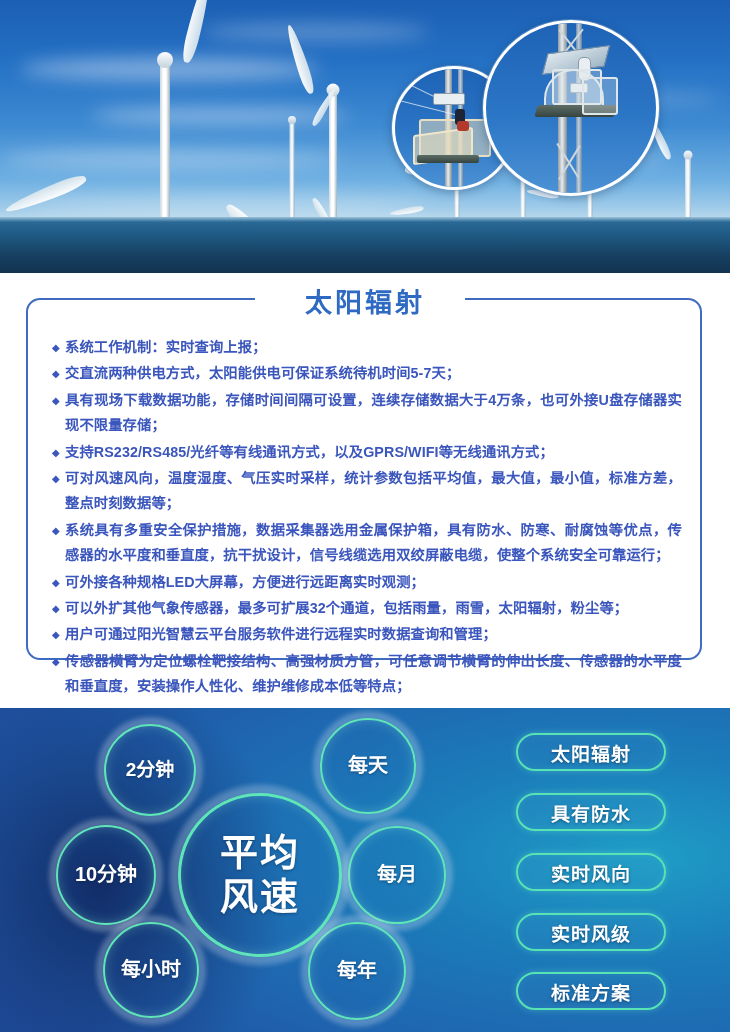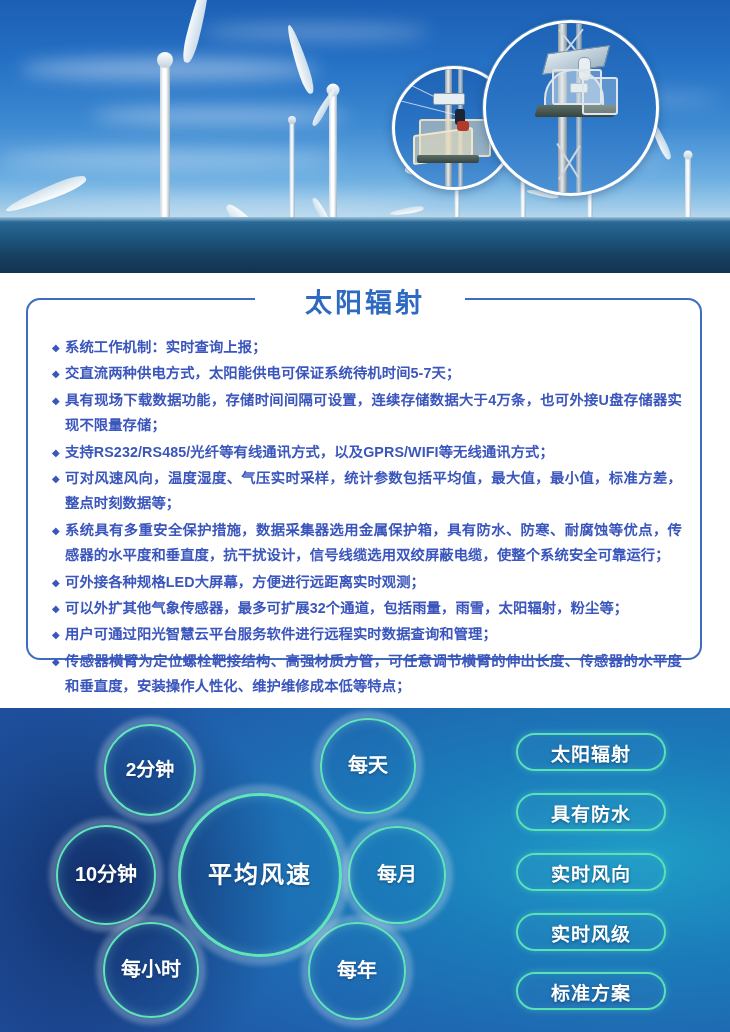--- a/index.html
+++ b/index.html
@@ -289,21 +289,21 @@
 
     <div class="bub" style="left:308px;top:922px;width:98px;height:98px;margin-top:-708px;">
       <div class="halo"></div>
       <div class="ring"></div>
       <div class="txt" style="font-size:20px;">每年</div>
     </div>
 
     <div class="bub" style="left:178px;top:793px;width:164px;height:164px;margin-top:-708px;">
       <div class="halo" style="inset:-9px;border-width:9px;"></div>
       <div class="ring" style="border-width:3px;"></div>
-      <div class="txt" style="font-size:24px;letter-spacing:2px;flex-direction:row;">
+      <div class="txt" style="font-size:38px;letter-spacing:2px;flex-direction:column;">
         <span>平均</span>
         <span>风速</span>
       </div>
     </div>
 
     <div class="chip" style="left:516px;top:733px;margin-top:-708px;">
         <span>太阳辐射</span>
       </div>
     <div class="chip" style="left:516px;top:793px;margin-top:-708px;">
         <span>具有防水</span>

